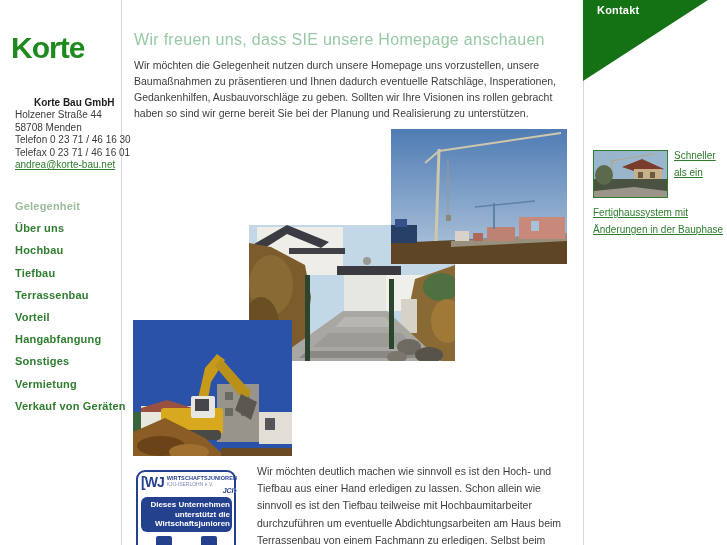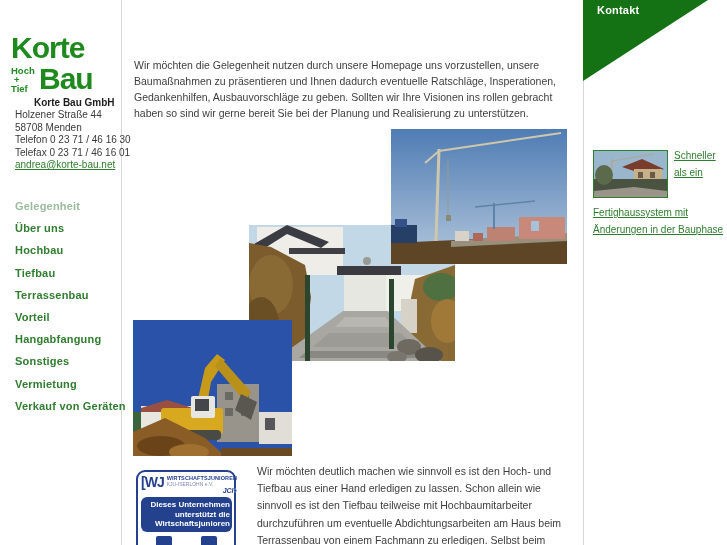--- a/index.html
+++ b/index.html
@@ -69,28 +69,20 @@
 </head>
 <body>
 
 <div class="page">
 
   <div class="divider divider-left"></div>
   <div class="divider divider-right"></div>
 
   <div class="logo">
     <div class="logo-row1">Korte</div>
-    <div class="logo-row2">
-      <div class="logo-sub">
-        <div>Hoch</div>
-        <div class="plus">+</div>
-        <div>Tief</div>
-      </div>
-      <div class="logo-bau">Bau</div>
-    </div>
   </div>
 
   <div class="contact-card">
     <div class="company">Korte Bau GmbH</div>
     <div>Holzener Straße 44</div>
     <div>58708 Menden</div>
     <div>Telefon 0 23 71 / 46 16 30</div>
     <div>Telefax 0 23 71 / 46 16 01</div>
     <div><a class="email-link">andrea@korte-bau.net</a></div>
   </div>
@@ -104,20 +96,21 @@
     <div class="menu-item">Vorteil</div>
     <div class="menu-item">Hangabfangung</div>
     <div class="menu-item">Sonstiges</div>
     <div class="menu-item">Vermietung</div>
     <div class="menu-item">Verkauf von Geräten</div>
   </div>
 
   <div class="kontakt-tri"></div>
   <div class="kontakt-label">Kontakt</div>
 
+  <div class="headline">Wir freuen uns, dass SIE unsere Homepage anschauen</div>
   <div class="intro">Wir möchten die Gelegenheit nutzen durch unsere Homepage uns vorzustellen, unsere Baumaßnahmen zu präsentieren und Ihnen dadurch eventuelle Ratschläge, Insperationen, Gedankenhilfen, Ausbauvorschläge zu geben. Sollten wir Ihre Visionen ins rollen gebracht haben so sind wir gerne bereit Sie bei der Planung und Realisierung zu unterstützen.</div>
 
   <div class="photo photo-driveway">
     <svg width="206" height="136" viewBox="0 0 206 136">
       <rect width="206" height="136" fill="#c2d8e6"></rect>
       <rect x="8" y="2" width="86" height="48" fill="#eeede7"></rect>
       <polygon points="0,22 38,0 80,17 72,23 38,9 8,28" fill="#3b3b43"></polygon>
       <rect x="40" y="23" width="56" height="6" fill="#3f3f45"></rect>
       <rect x="88" y="41" width="64" height="9" fill="#3a3a40"></rect>
       <circle cx="118" cy="36" r="4" fill="#9a9a94"></circle>

